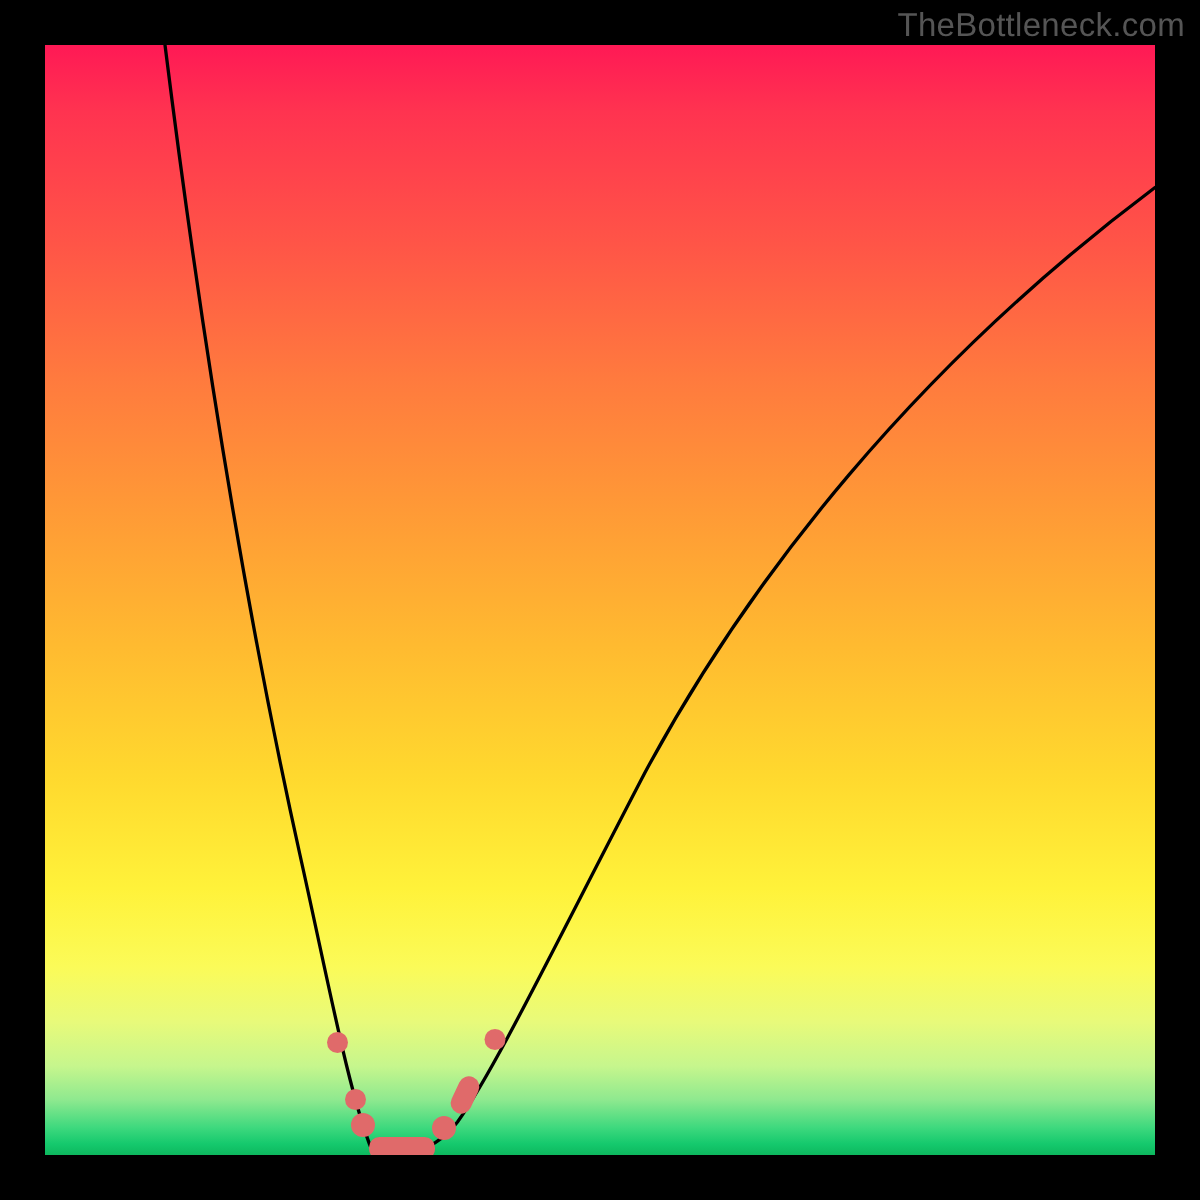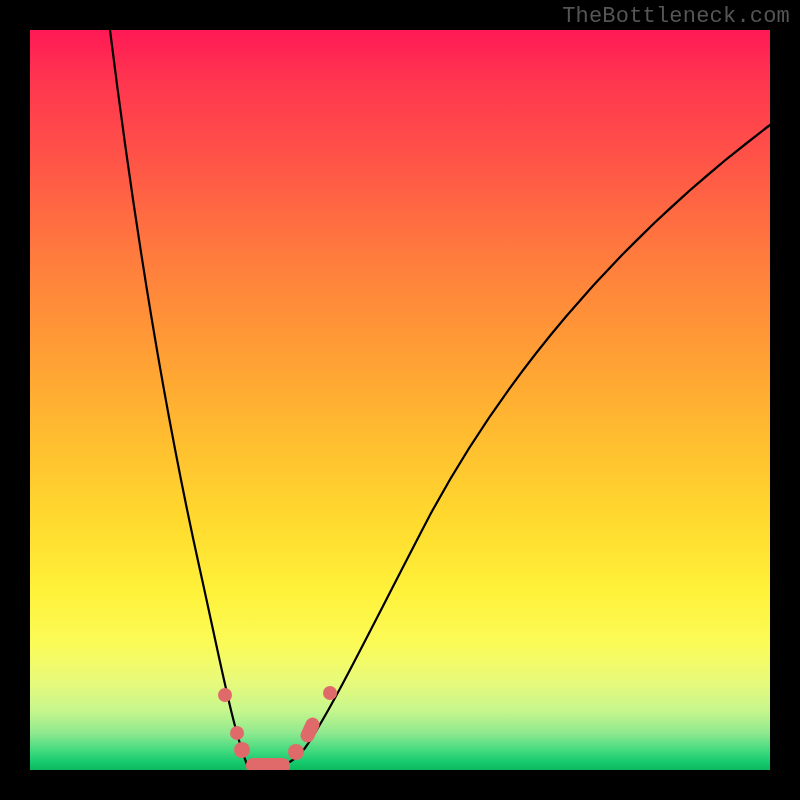--- a/index.html
+++ b/index.html
@@ -9,21 +9,20 @@
     height: 800px;
     overflow: hidden;
     background: #000;
     font-family: Arial, Helvetica, sans-serif;
   }
   .frame {
     position: relative;
     width: 800px;
     height: 683px;
     background: #000;
-    font-family: Liberation Mono, monospace;
   }
   .plot {
     position: absolute;
     left: 30px;
     top: 30px;
     width: 740px;
     height: 740px;
     background: linear-gradient(
       to bottom,
       #ff1955 0%,

